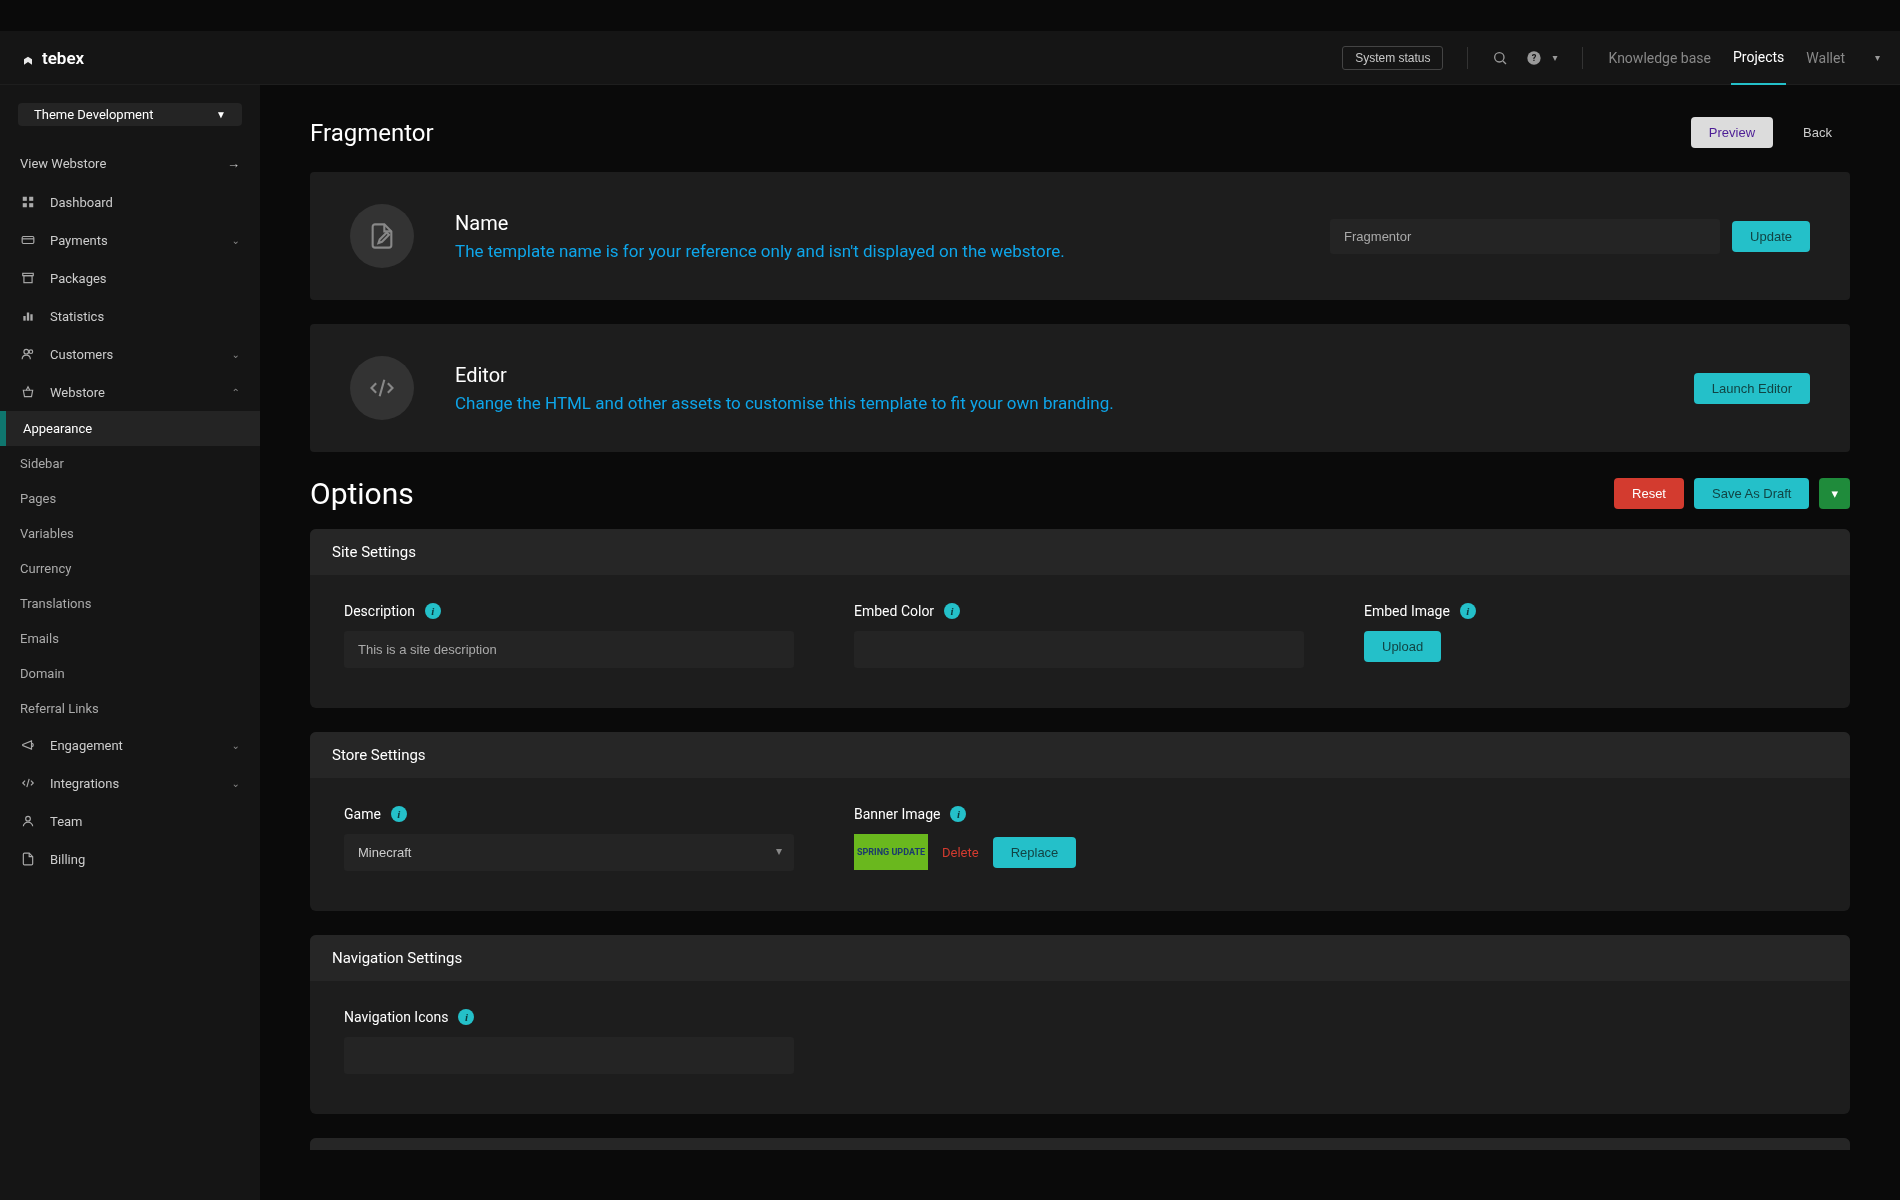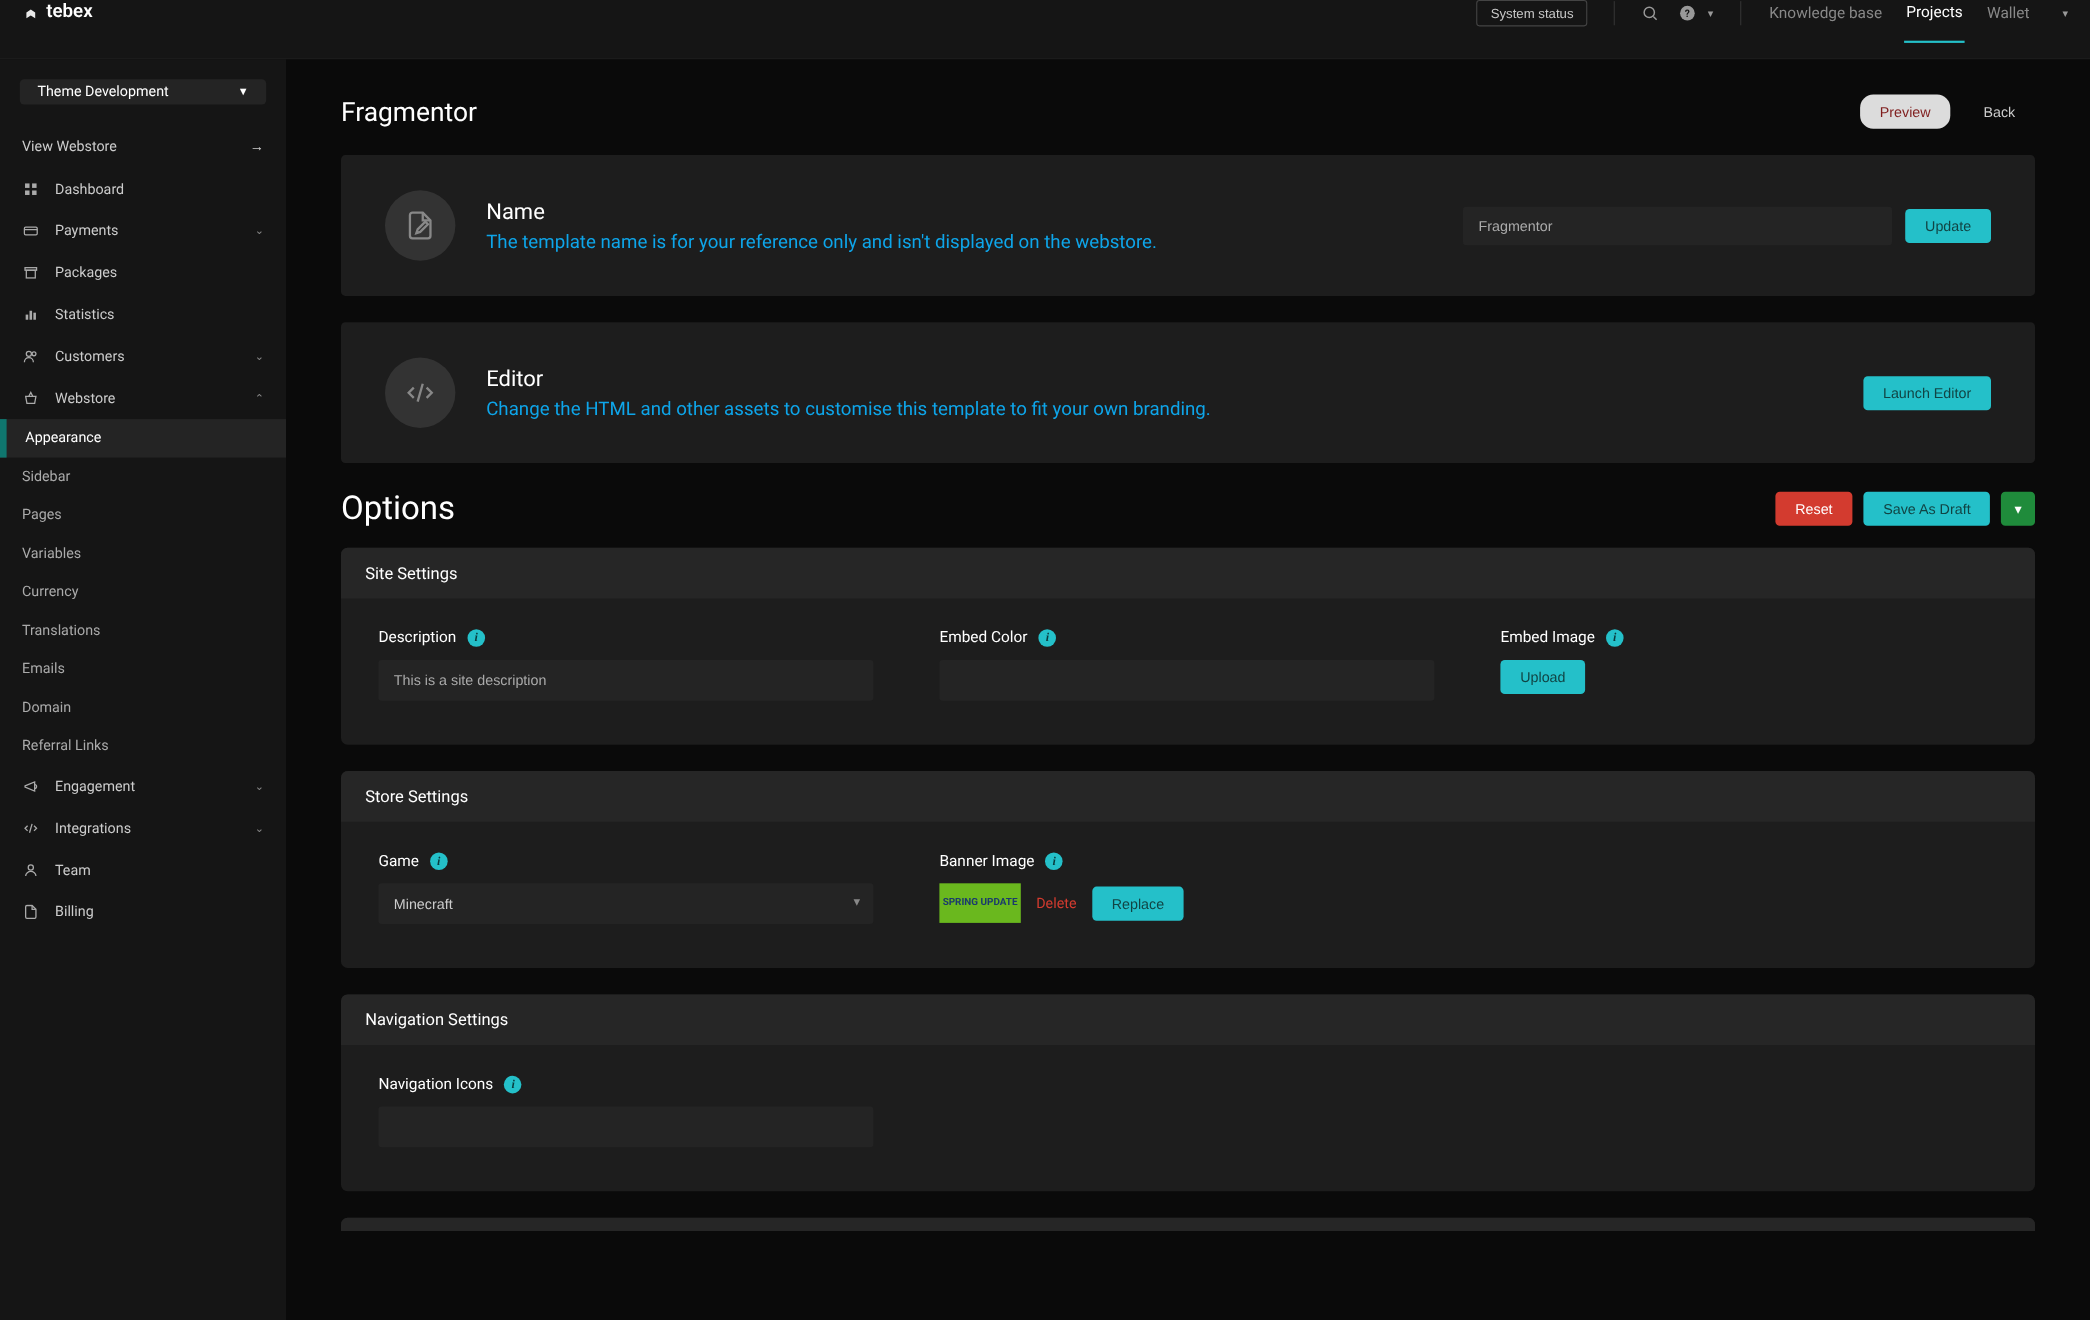--- a/index.html
+++ b/index.html
@@ -8,24 +8,25 @@
   background: #0a0a0a;
   color: #ffffff;
   width: 1900px;
   height: 1200px;
   overflow: hidden;
 }
 .topbar {
   height: 54px;
   background: #151515;
   display: flex;
-  align-items: flex-start;
+  align-items: center;
   justify-content: space-between;
   padding: 0 20px;
   border-bottom: 1px solid #1e1e1e;
+  margin-top: 31px;
 }
 .logo {
   display: flex;
   align-items: center;
   gap: 6px;
   font-size: 17px;
   font-weight: 600;
 }
 .logo-icon { width: 16px; height: 16px; }
 .topbar-right {
@@ -119,34 +120,34 @@
 }
 .page-title { font-size: 24px; font-weight: 400; }
 .header-actions { display: flex; gap: 12px; }
 .btn {
   padding: 8px 18px;
   border: none;
   border-radius: 4px;
   font-size: 13px;
   cursor: pointer;
 }
-.btn-light { background: #dcdcdc; color: #7f1d1d; border-radius: 12px; }
+.btn-light { background: #dcdcdc; color: #4c1d95; }
 .btn-text { background: transparent; color: #ccc; }
 .btn-teal { background: #24c0c9; color: #144; }
 .btn-red { background: #d33b2f; color: #fff; }
 .btn-green { background: #1f8b3b; color: #fff; padding: 8px 12px; }
 
 .card {
   background: #1d1d1d;
   border-radius: 4px;
   padding: 32px 40px;
   margin-bottom: 24px;
   display: flex;
   align-items: center;
-  gap: 28px;
+  gap: 41px;
 }
 .card-icon {
   width: 64px;
   height: 64px;
   border-radius: 50%;
   background: #333;
   display: flex;
   align-items: center;
   justify-content: center;
   flex-shrink: 0;

